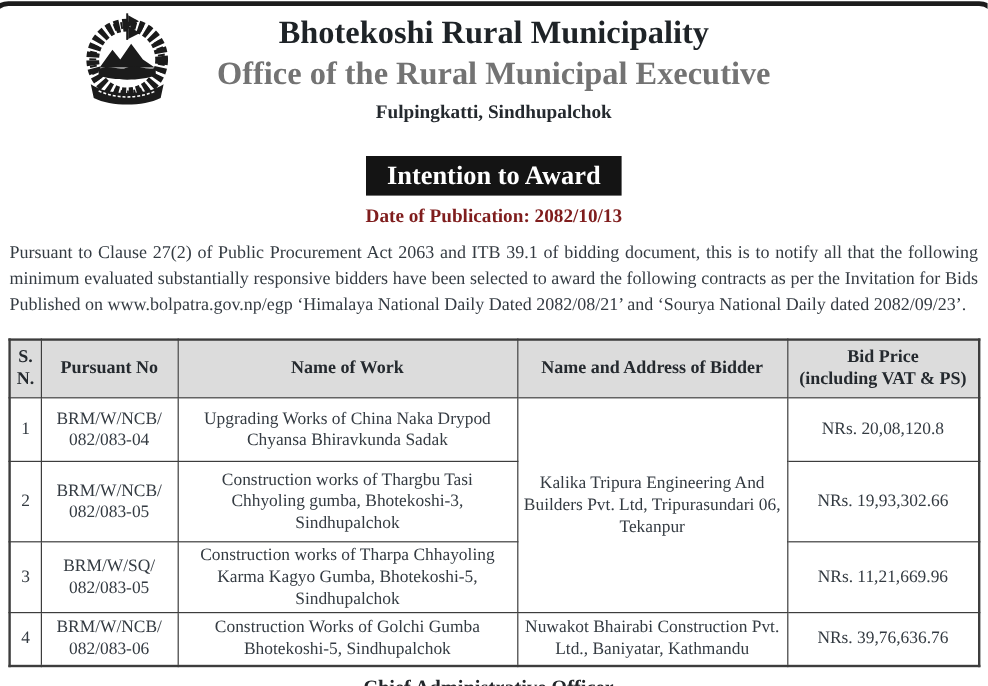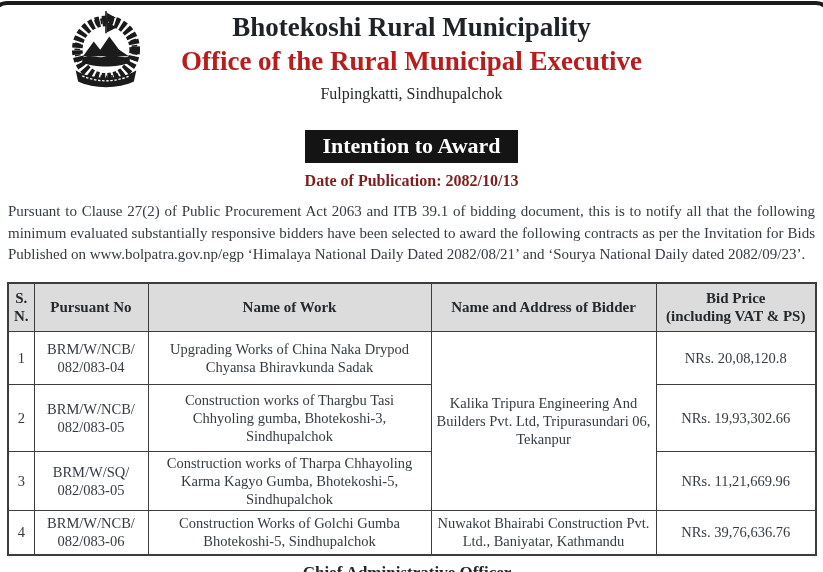--- a/index.html
+++ b/index.html
@@ -16,23 +16,23 @@
     position: absolute; top: 1px; left: -9px; right: -9px; height: 820px;
     border: 4px solid #1c1c1c; border-radius: 16px;
     pointer-events: none;
   }
   .emblem { position: absolute; left: 62px; top: 7px; width: 88px; height: 82px; }
   .header { text-align: center; padding-top: 11px; }
   .org-name {
     margin: 0; font-size: 27px; font-weight: bold; color: #1e2327; line-height: 32px;
   }
   .office-name {
-    margin: 2px 0 0 0; font-size: 27px; font-weight: bold; color: #b91c1c; line-height: 32px;
+    margin: 2px 0 0 0; font-size: 27px; font-weight: bold; color: #737373; line-height: 32px;
   }
-  .address { margin-top: 8px; font-size: 16px; font-weight: normal; color: #24292e; line-height: 18px; }
+  .address { margin-top: 8px; font-size: 16px; font-weight: bold; color: #24292e; line-height: 18px; }
   .banner {
     display: inline-block; margin-top: 27px; background: #141414; color: #ffffff;
     font-size: 22px; font-weight: bold; line-height: 24px; padding: 4px 17px 5px 17px;
   }
   .pubdate { margin-top: 9px; font-size: 16px; font-weight: bold; color: #7f1d1d; line-height: 18px; }
   .intro {
     margin: 11px 8px 16px 8px; font-size: 15px; line-height: 21.5px;
     text-align: justify; color: #343b42;
   }
   table.award {

